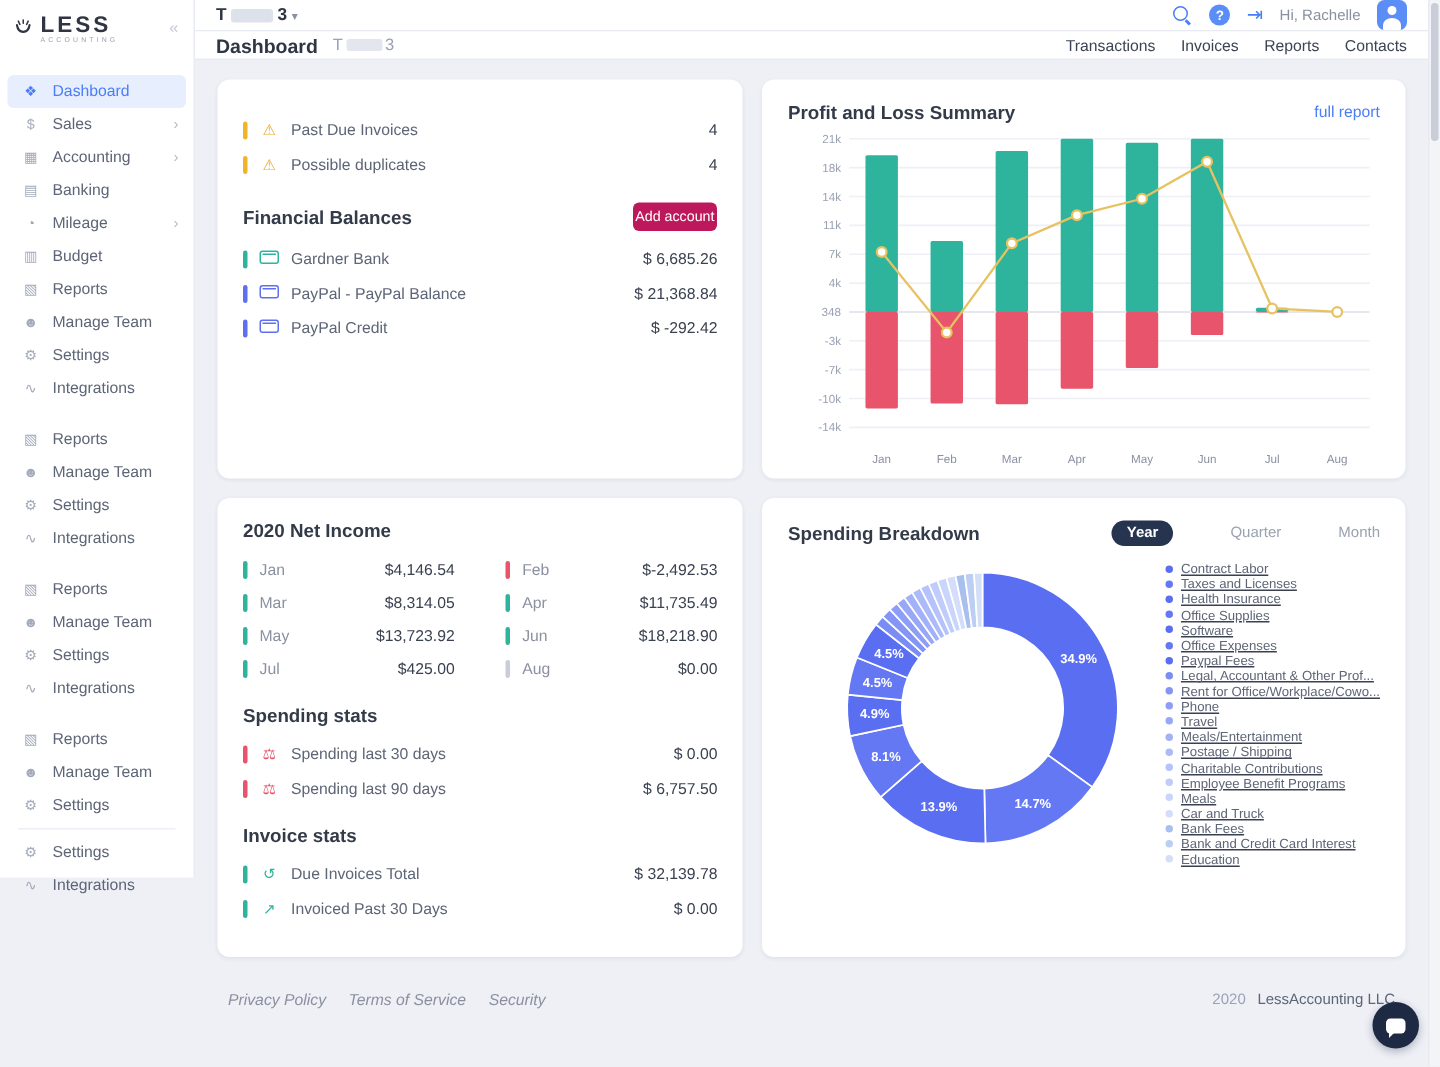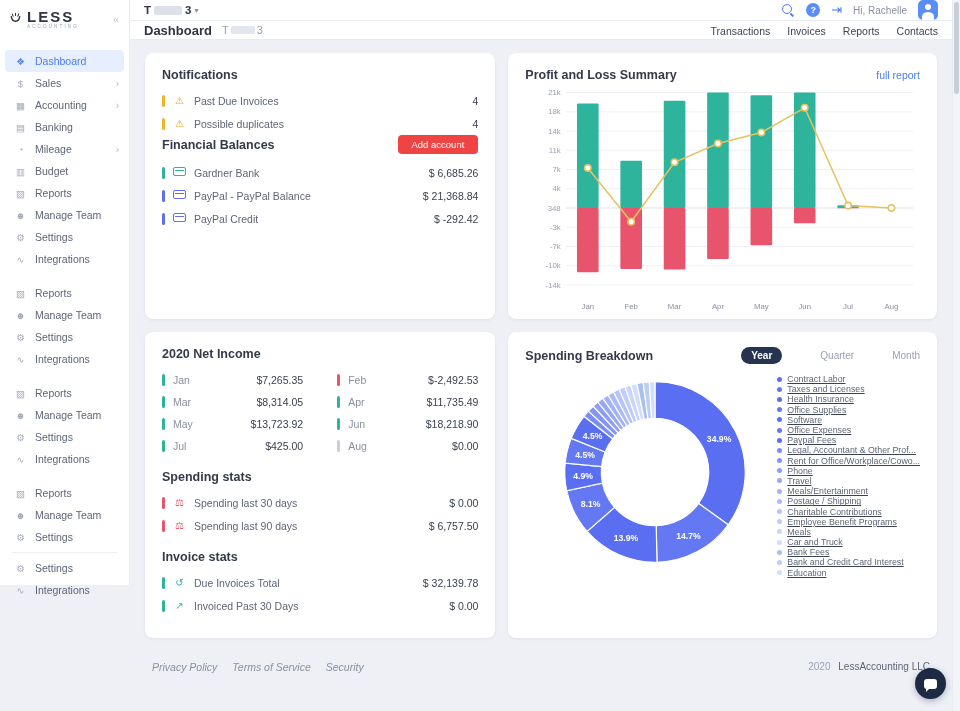--- a/index.html
+++ b/index.html
@@ -59,22 +59,22 @@
   h3.mt { margin-top: 13px; }
   .card-head { display: flex; align-items: center; justify-content: space-between; }
   .link { font-size: 10.5px; color: #4a7df6; text-decoration: none; cursor: pointer; }
 
   .rows { margin-top: 7px; }
   .stat-row { display: flex; align-items: center; height: 23px; }
   .row-bar { width: 3px; height: 12px; border-radius: 1.5px; margin-right: 8px; flex-shrink: 0; }
   .row-icon { width: 13px; margin-right: 8px; font-size: 10px; text-align: center; flex-shrink: 0; }
   .row-label { font-size: 10.5px; color: #5d6576; }
   .row-value { margin-left: auto; font-size: 10.5px; color: #3a4150; }
-  .fb-head { display: flex; align-items: center; justify-content: space-between; }
-  .btn-blue { background: #ef4444; color: #fff; font-size: 9.5px; font-family: "Liberation Sans", sans-serif; padding: 4px 14px; border: none; border-radius: 4px; cursor: pointer; }
+  .fb-head { display: flex; align-items: center; justify-content: space-between; margin-top: 14px; }
+  .btn-blue { background: #be185d; color: #fff; font-size: 9.5px; font-family: "Liberation Sans", sans-serif; padding: 4px 2px; border: none; border-radius: 4px; cursor: pointer; }
   .cc-icon { display: inline-block; width: 13px; height: 9px; border: 1.2px solid currentColor; border-radius: 2px; position: relative; }
   .cc-icon::after { content: ''; position: absolute; left: 1px; right: 1px; top: 1.6px; height: 1.2px; background: currentColor; }
 
   .ni-grid { display: grid; grid-template-columns: 1fr 1fr; column-gap: 34px; margin-top: 8px; }
   .ni-cell { display: flex; align-items: center; height: 22px; }
   .tick { width: 3px; height: 12px; border-radius: 1.5px; margin-right: 8px; flex-shrink: 0; }
   .ni-month { font-size: 10.5px; color: #8a90a0; }
   .ni-val { margin-left: auto; font-size: 10.5px; color: #3a4150; }
 
   #pnl-chart { display: block; width: 100%; height: auto; margin-top: 4px; }
@@ -250,21 +250,20 @@
           <span>3</span>
         </span>
       </div>
       <nav class="subnav" id="subnav"><a>Transactions</a><a>Invoices</a><a>Reports</a><a>Contacts</a></nav>
     </div>
 
     <div class="content">
       <div class="grid">
 
         <section class="card top">
-          <h3>Notifications</h3>
           <div class="rows" id="notif-rows">
               <div class="stat-row">
                 <span class="row-bar" style="background: rgb(240, 180, 41);"></span>
                 <span class="row-icon" style="color: rgb(240, 169, 46);">⚠</span>
                 <span class="row-label">Past Due Invoices</span>
                 <span class="row-value">4</span>
               </div>
               <div class="stat-row">
                 <span class="row-bar" style="background: rgb(240, 180, 41);"></span>
                 <span class="row-icon" style="color: rgb(240, 169, 46);">⚠</span>
@@ -359,21 +358,21 @@
               <circle cx="338.9375" cy="112.8" r="3" fill="#fff" stroke="#e7c261" stroke-width="1.4"></circle>
             </svg>
         </section>
 
         <section class="card bottom">
           <h3>2020 Net Income</h3>
           <div class="ni-grid" id="ni-grid">
               <div class="ni-cell">
                 <span class="tick" style="background: rgb(46, 180, 157);"></span>
                 <span class="ni-month">Jan</span>
-                <span class="ni-val">$7,265.35</span>
+                <span class="ni-val">$4,146.54</span>
               </div>
               <div class="ni-cell">
                 <span class="tick" style="background: rgb(232, 84, 107);"></span>
                 <span class="ni-month">Feb</span>
                 <span class="ni-val">$-2,492.53</span>
               </div>
               <div class="ni-cell">
                 <span class="tick" style="background: rgb(46, 180, 157);"></span>
                 <span class="ni-month">Mar</span>
                 <span class="ni-val">$8,314.05</span>

